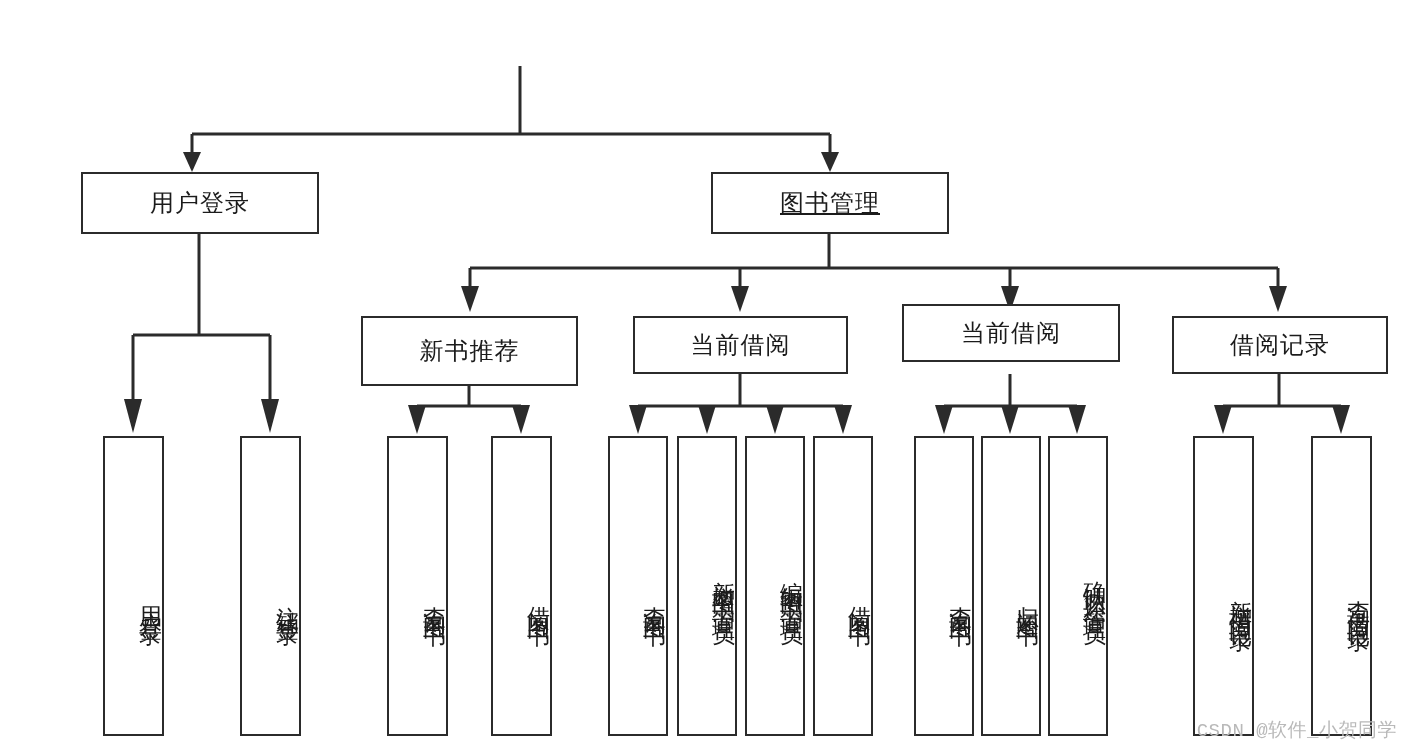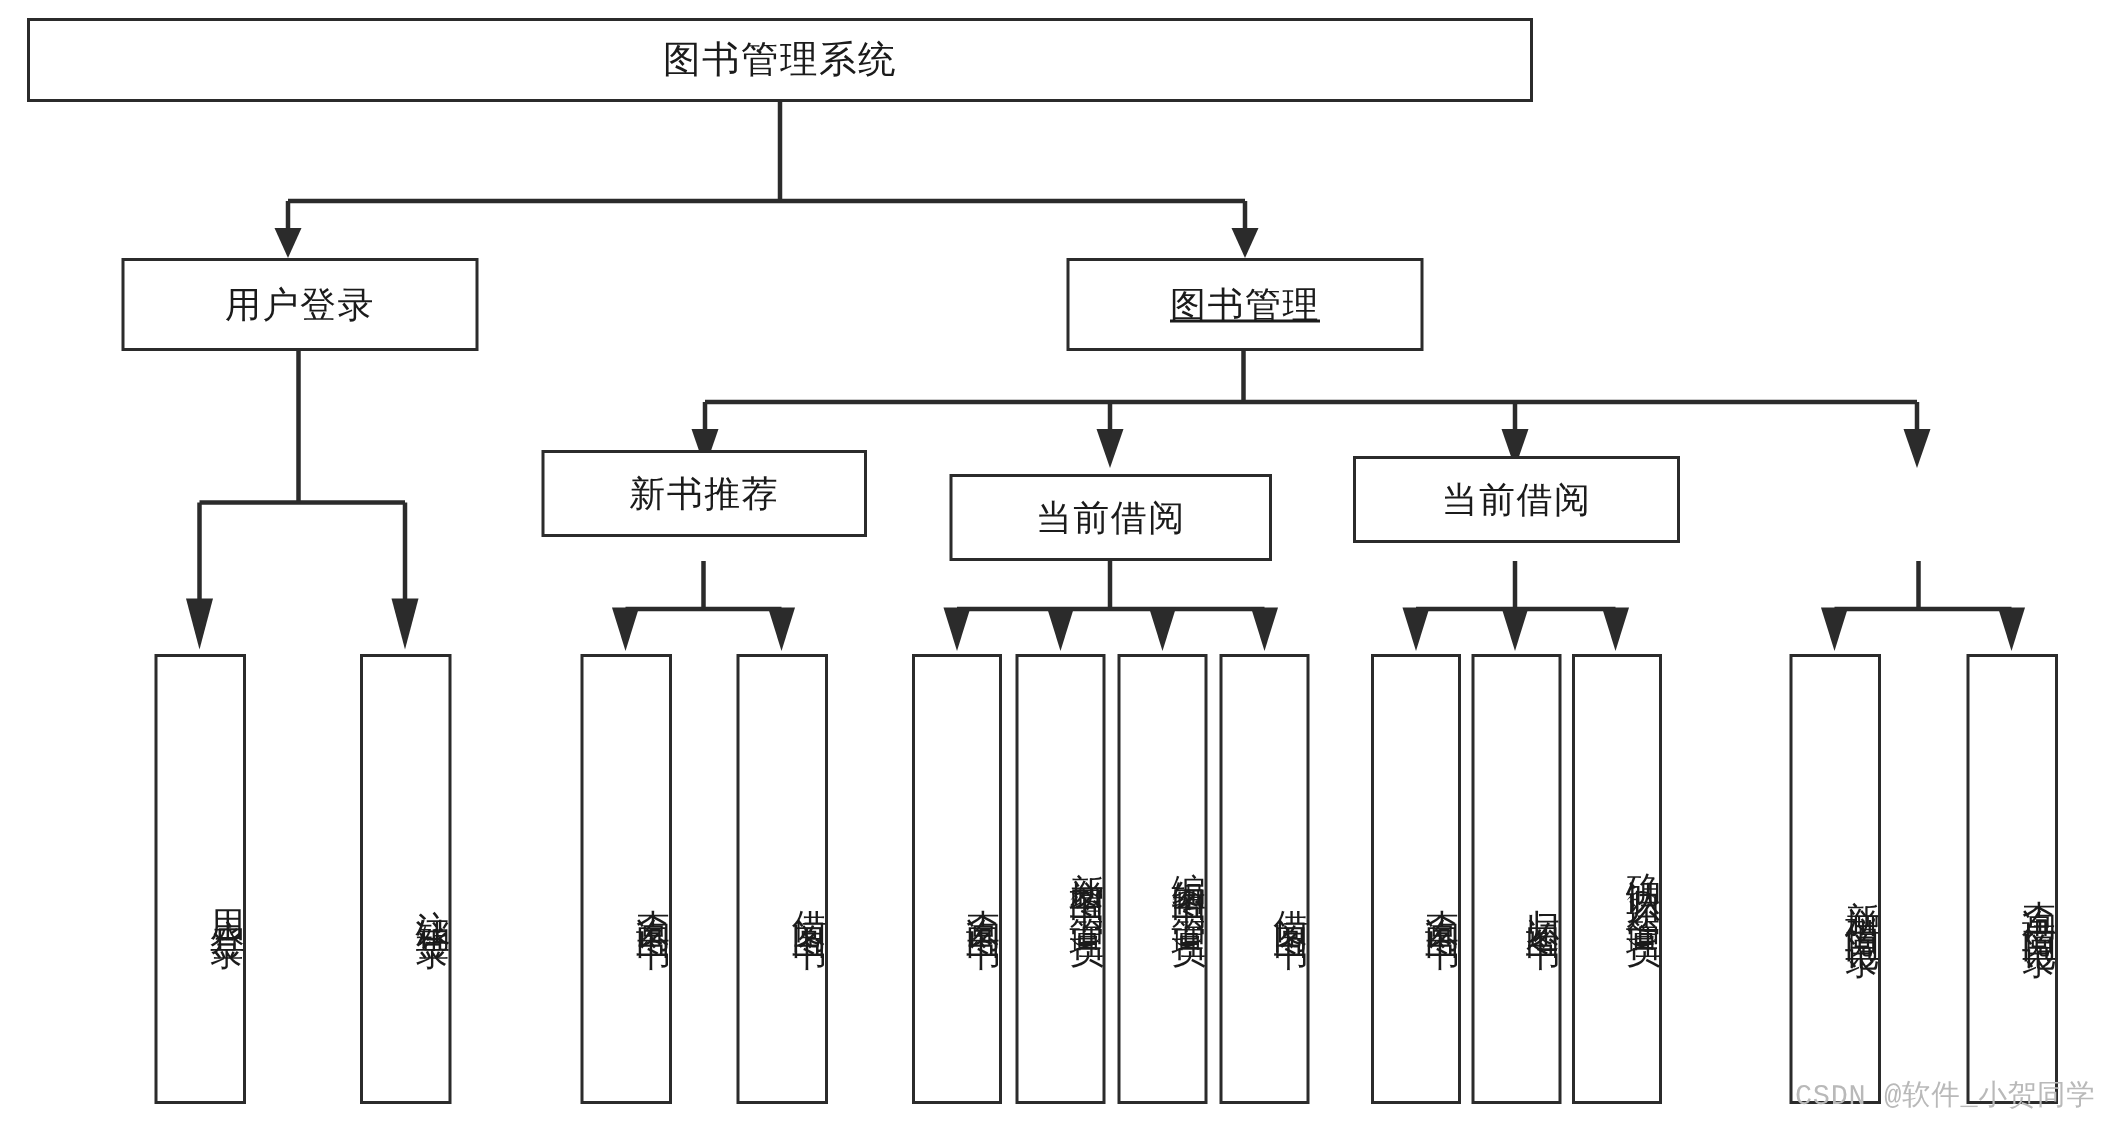--- a/index.html
+++ b/index.html
@@ -116,39 +116,39 @@
     <polygon class="arrowhead" points="1068,405 1086,405 1077,434"></polygon>
 
     <path class="ln" d="M1279,374 L1279,406"></path>
     <path class="ln" d="M1223,406 L1341,406"></path>
     <path class="ln" d="M1223,406 L1223,414"></path>
     <path class="ln" d="M1341,406 L1341,414"></path>
     <polygon class="arrowhead" points="1214,405 1232,405 1223,434"></polygon>
     <polygon class="arrowhead" points="1332,405 1350,405 1341,434"></polygon>
   </svg>
 
-  <div class="node horiz root" style="left:18px;top:12px;width:1004px;height:56px;">
-    <span>图书管理系统</span>
-  </div>
 
   <div class="node horiz" style="left:81px;top:172px;width:238px;height:62px;">
     <span>用户登录</span>
   </div>
   <div class="node horiz" style="left:711px;top:172px;width:238px;height:62px;text-decoration:underline;">
     <span>图书管理</span>
   </div>
 
-  <div class="node horiz" style="left:361px;top:300px;width:217px;height:58px;">
+  <div class="node horiz" style="left:361px;top:316px;width:217px;height:70px;">
     <span>新书推荐</span>
   </div>
   <div class="node horiz" style="left:633px;top:316px;width:215px;height:58px;">
     <span>当前借阅</span>
   </div>
   <div class="node horiz" style="left:902px;top:304px;width:218px;height:58px;">
     <span>当前借阅</span>
+  </div>
+  <div class="node horiz" style="left:1172px;top:316px;width:216px;height:58px;">
+    <span>借阅记录</span>
   </div>
 
   <div class="node vert" style="left:103px;top:436px;width:61px;height:300px;">
     <span>用户登录</span>
   </div>
   <div class="node vert" style="left:240px;top:436px;width:61px;height:300px;">
     <span>注销登录</span>
   </div>
 
   <div class="node vert" style="left:387px;top:436px;width:61px;height:300px;">

